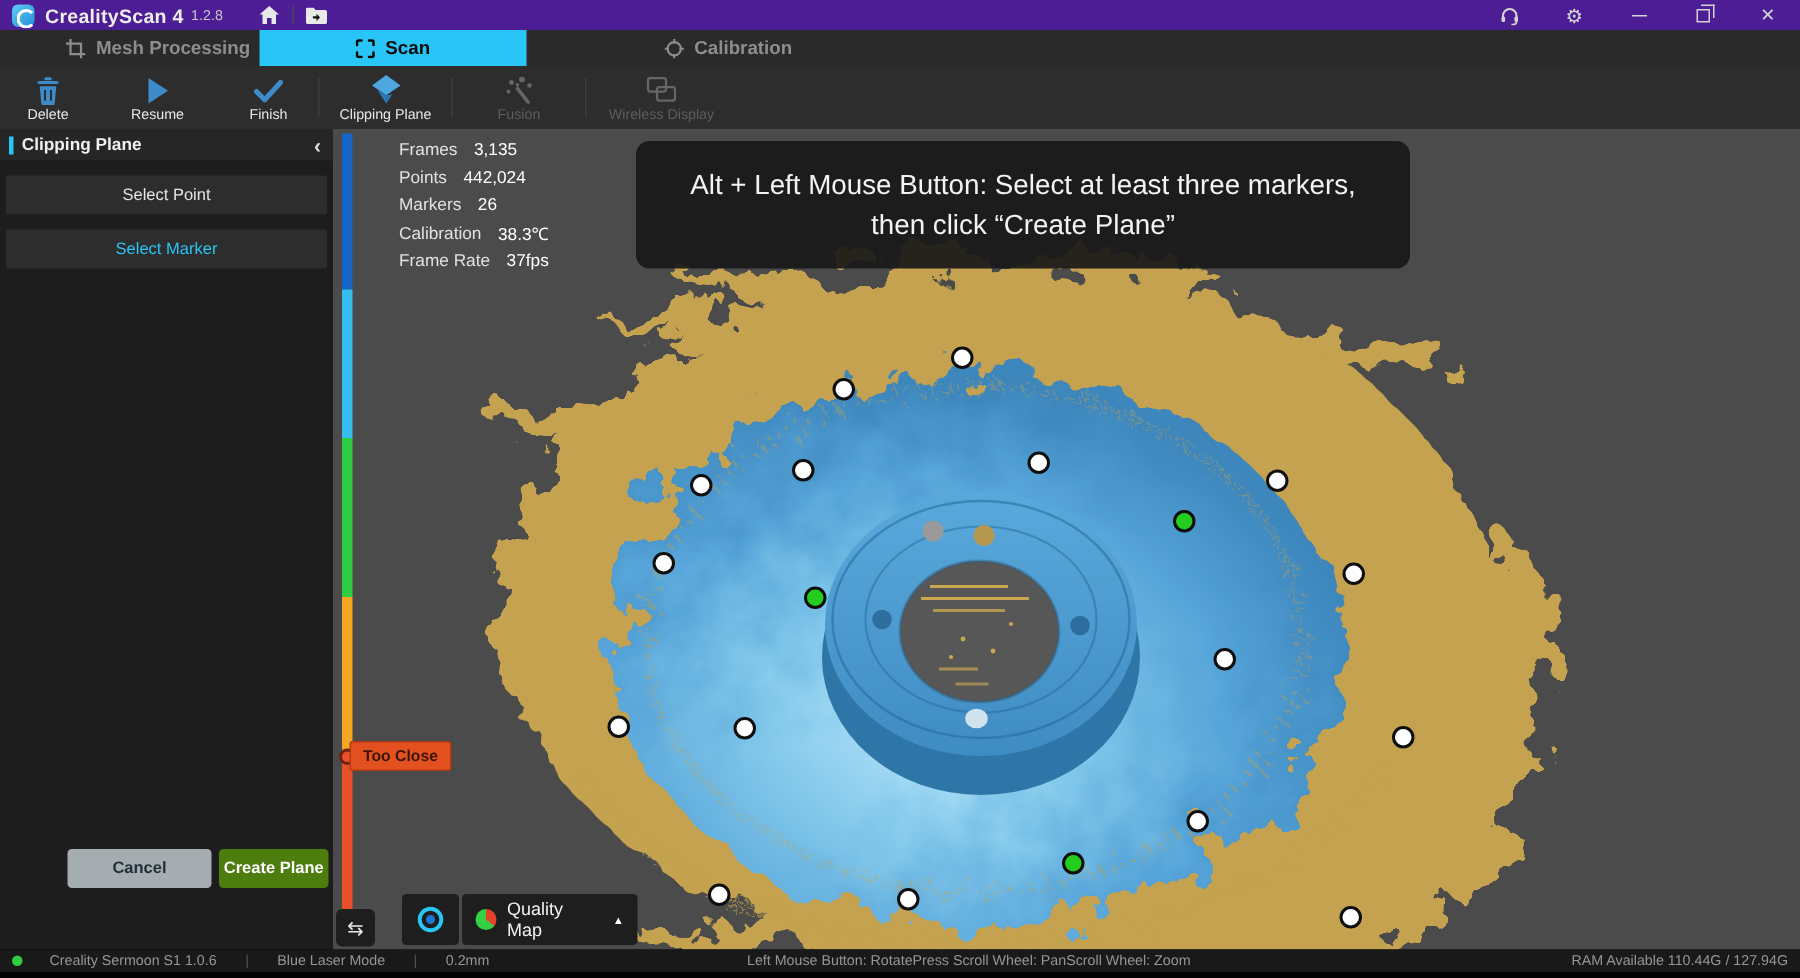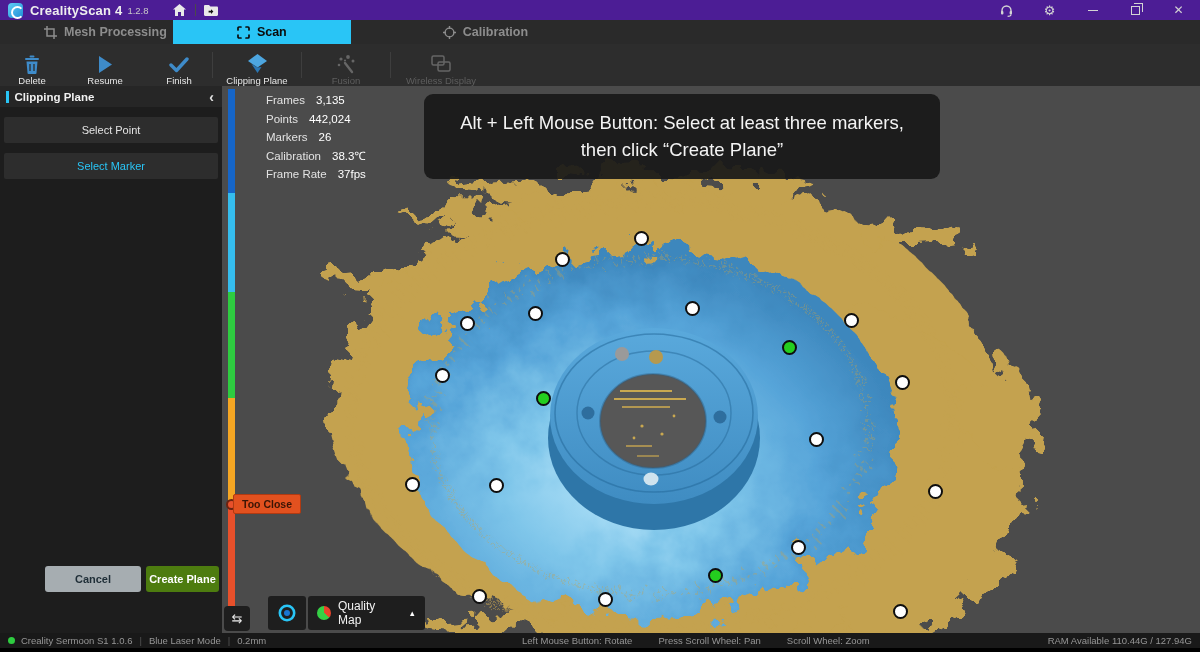--- a/index.html
+++ b/index.html
@@ -27,21 +27,21 @@
   .close-glyph { font-size:12px; }
 
   
   .tabbar { height:24px; background:#2a2a2a; display:flex; align-items:stretch; }
   .tab { display:flex; align-items:center; gap:7px; font-size:12.5px; font-weight:700; color:#8d8d8d; padding:0 6px; }
   .tab.active { background:#29C5F6; color:#0b0b0b; width:178px; justify-content:center; padding:0; }
   .tab-mesh { margin-left:38px; }
   .tab-cal { margin-left:86px; }
 
   
-  .toolbar { height:42px; background:#2d2d2d; display:flex; align-items:flex-end; }
+  .toolbar { height:42px; background:#2d2d2d; display:flex; align-items:center; }
   .tool { display:flex; flex-direction:column; align-items:center; justify-content:center; gap:1px; padding-top:2px; }
   .tool .lbl { font-size:9.5px; color:#e8e8e8; }
   .tool.disabled .lbl { color:#5e5e5e; }
   .tool-sep { width:1px; height:26px; background:#3e3e3e; align-self:center; }
   .w64{width:64px}.w82{width:82px}.w66{width:66px}.w88{width:88px}.w100{width:100px}
 
   
   .main { display:flex; height:547px; }
 
   .left-panel { width:222px; background:#1d1d1d; position:relative; flex:none; }
@@ -93,24 +93,24 @@
   .quality-caret { margin-left:auto; color:#fff; font-size:7.5px; }
 
   
   .marker { position:absolute; width:15px; height:15px; border-radius:50%; background:#fff;
     border:2.5px solid #0e0e0e; }
   .marker.green { background:#24CE1F; }
 
   
   .statusbar { height:15px; background:#191919; display:flex; align-items:center; position:relative;
     font-size:9.5px; color:#969696; }
-  .sb-left { display:flex; align-items:center; margin-left:8px; gap:6px; }
+  .sb-left { display:flex; align-items:center; margin-left:8px; gap:18px; }
   .sb-dot { width:7px; height:7px; border-radius:50%; background:#2ecc40; }
   .sb-sep { color:#555; margin:0 1px; }
-  .sb-center { position:absolute; left:522px; display:flex; gap:26px; }
+  .sb-center { position:absolute; left:498px; display:flex; }
   .sb-right { margin-left:auto; margin-right:8px; }
 
   svg { display:block; }
 </style>
 </head>
 <body>
 
 <div class="titlebar">
   <div class="logo"></div>
   <span class="app-name">CrealityScan 4</span>

